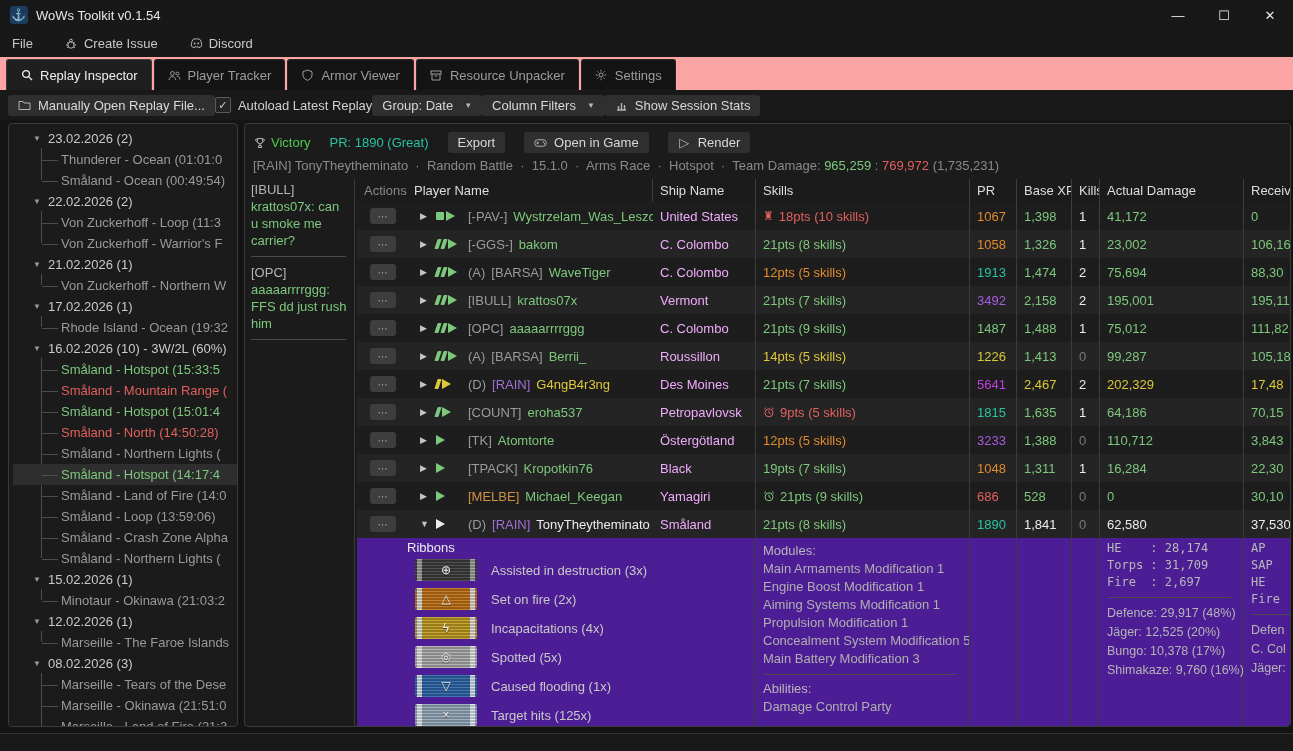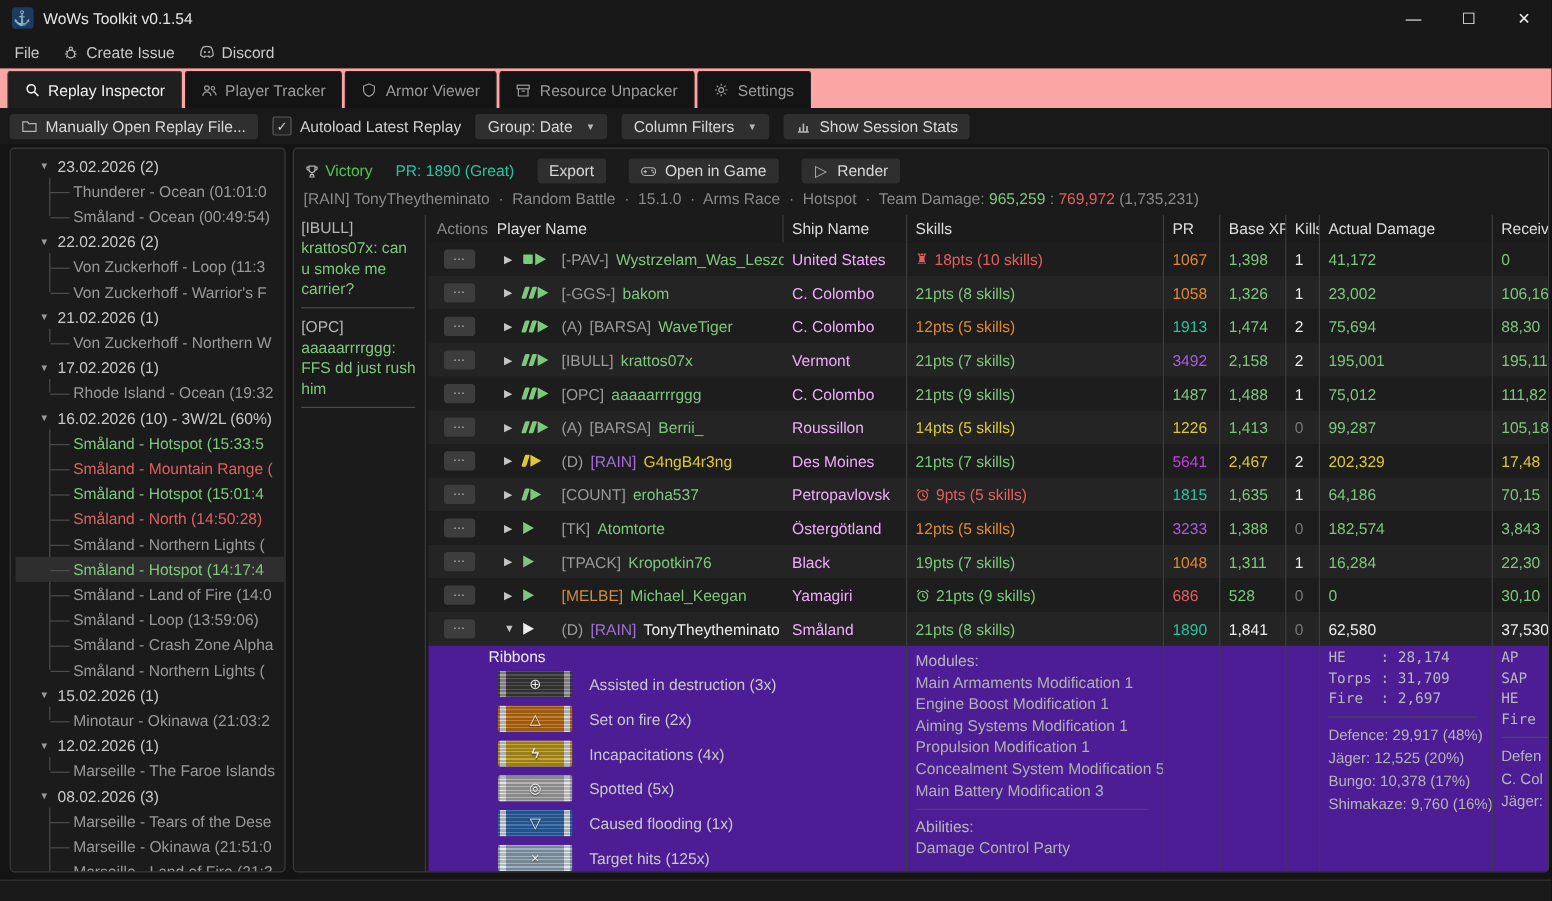--- a/index.html
+++ b/index.html
@@ -6,31 +6,31 @@
   body{width:1293px;height:751px;display:flex;flex-direction:column;overflow:hidden;
        font-family:"Liberation Sans",sans-serif;font-size:13px;color:#cfcfcf;-webkit-font-smoothing:antialiased}
   
   .titlebar{height:30px;background:#181818;display:flex;align-items:center;flex:none}
   .app-ico{width:18px;height:18px;margin:0 8px 0 10px;background:#1d3a5f;border-radius:3px;
            display:flex;align-items:center;justify-content:center;color:#dfe9f5;font-size:12px}
   .title{color:#e6e6e6;font-weight:normal;font-size:13px}
   .winbtns{margin-left:auto;display:flex}
   .winbtn{width:46px;height:30px;display:flex;align-items:center;justify-content:center;color:#e8e8e8;font-size:13px}
   
-  .menubar{height:27px;background:#181818;display:flex;align-items:center;gap:20px;padding-left:12px;flex:none}
+  .menubar{height:27px;background:#181818;display:flex;align-items:center;gap:32px;padding-left:12px;flex:none}
   .menu-item{display:flex;align-items:center;gap:6px;color:#c9c9c9}
   .micon{display:inline-flex;width:13px;height:13px;align-items:center;justify-content:center;color:#b5b5b5}
   
   .tabstrip{height:31px;background:#fca5a5;display:flex;align-items:stretch;gap:2px;padding:2px 0 0 6px;flex:none}
   .tab{display:flex;align-items:center;gap:7px;padding:0 13px;background:#141414;color:#9c9c9c;
        border:1px solid #262626;border-bottom:none;border-radius:3px 3px 0 0}
   .tab.active{background:#1f1f1f;color:#f0f0f0;border-color:#3a3a3a}
   .tab .micon{color:inherit}
   
-  .toolbar{height:26px;background:#191919;display:flex;align-items:center;gap:12px;padding:2px 8px 2px 8px;flex:none}
+  .toolbar{height:26px;background:#191919;display:flex;align-items:center;padding:2px 8px 2px 8px;flex:none}
   .tbtn{display:flex;align-items:center;gap:7px;background:#2f2f2f;border-radius:3px;padding:3px 10px;color:#d8d8d8}
   .chkwrap{display:flex;align-items:center;gap:7px;color:#d0d0d0}
   .chk{width:14px;height:14px;border:1px solid #5a5a5a;border-radius:2px;background:#242424;
        display:flex;align-items:center;justify-content:center;color:#cfcfcf;font-size:11px}
   .dd-arrow{font-size:8px;color:#b5b5b5;margin-left:4px}
   
   .content{flex:1;min-height:0;background:#141414;display:flex;gap:6px;padding:3px 2px 6px 8px}
   .panel{background:#1b1b1b;border:1px solid #3a3a3a;border-radius:4px;overflow:hidden}
   
   .sidebar{width:224px;flex:none;padding:4px 0 0 4px;overflow:hidden}
@@ -572,21 +572,21 @@
                 <span class="c-gray">[TK]</span>
                 <span class="c-green">Atomtorte</span>
               </div>
               <div class="cell bdr c-shipname">Östergötland</div>
               <div class="cell bdr c-orange">
                 <span>12pts (5 skills)</span>
               </div>
               <div class="cell bdr c-purple">3233</div>
               <div class="cell bdr c-green">1,388</div>
               <div class="cell bdr c-dim">0</div>
-              <div class="cell bdr c-green">182,574</div>
+              <div class="cell bdr c-green">110,712</div>
               <div class="cell c-green">3,843</div>
             </div>
             <div class="trow even">
               <div class="cell">
                 <span class="actions-btn">⋯</span>
               </div>
               <div class="cell pname">
                 <span class="expander">▶</span>
                 <span class="ship-icon c-green">
                   <span class="s-tri"></span>

